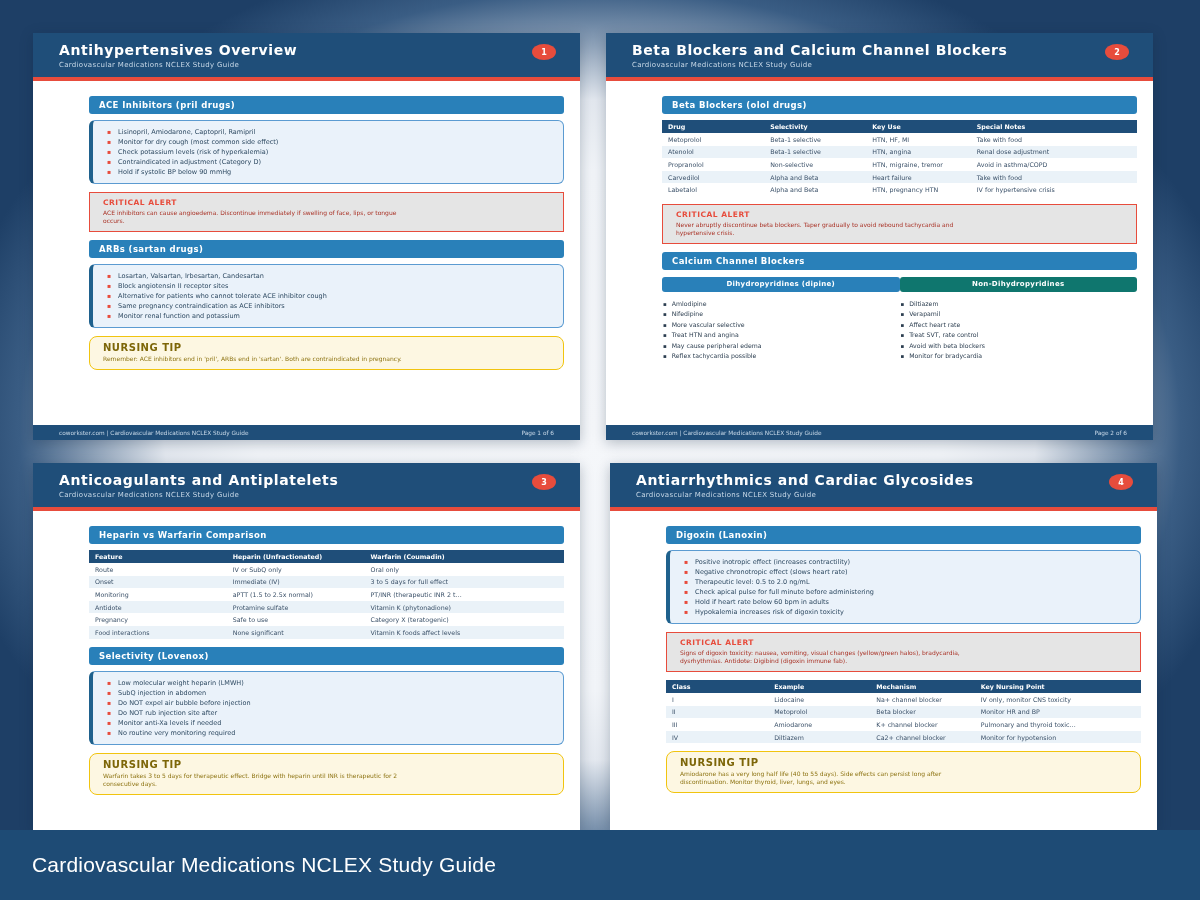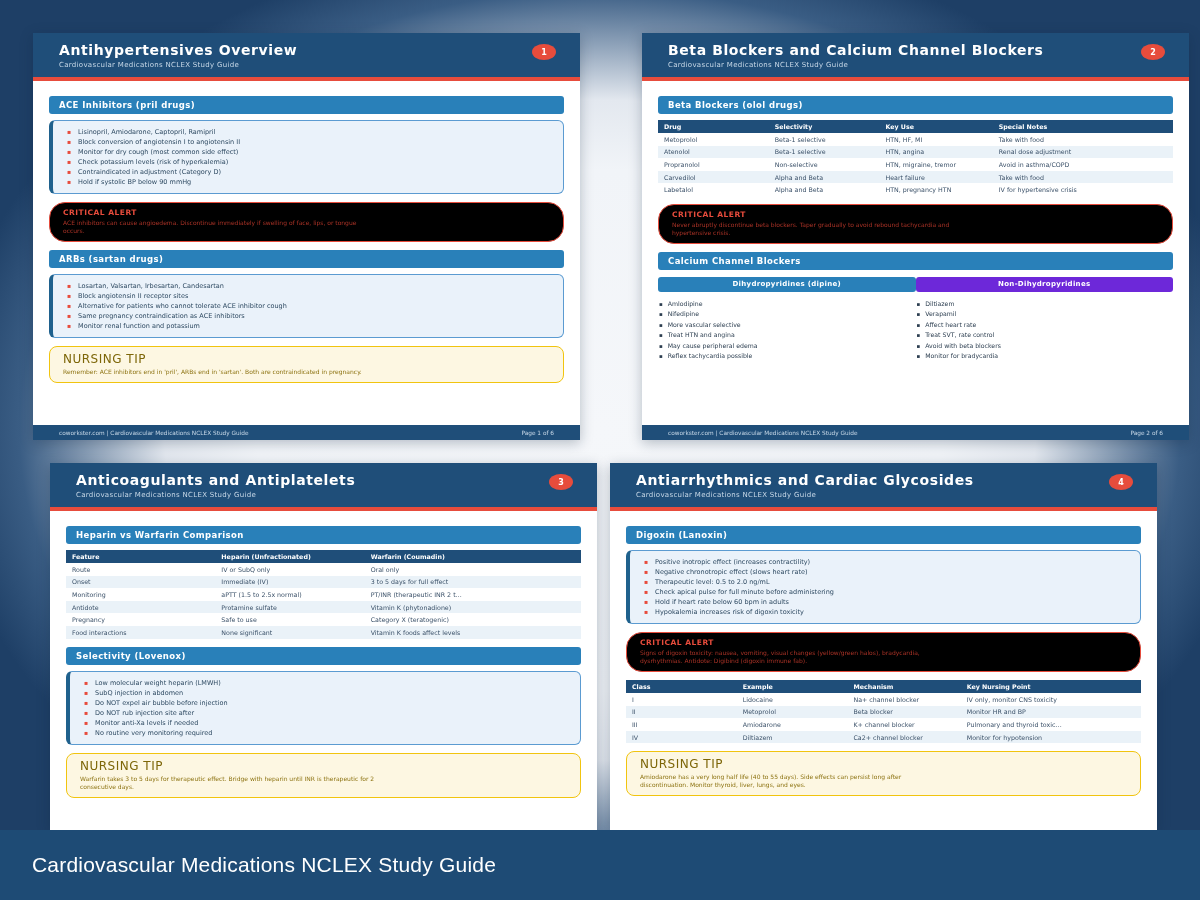--- a/index.html
+++ b/index.html
@@ -11,63 +11,63 @@
     background-image:radial-gradient(ellipse 660px 500px at 600px 430px,
       #f5f7fa 0%, #f1f4f8 52%, #e3e8ef 66%, #3a5d84 88%, #1e3f66 100%);
     overflow:hidden;
   }
 
   .page {
     position:absolute; width:547px; background:#ffffff; overflow:hidden;
     box-shadow:0 3px 12px rgba(15,35,60,.28);
   }
   #page1 { left:33px;  top:33px;  height:407px; }
-  #page2 { left:642px; top:33px;  height:407px; }
-  #page3 { left:50px;  top:463px; height:367px; }
+  #page2 { left:606px; top:33px;  height:407px; }
+  #page3 { left:33px;  top:463px; height:367px; }
   #page4 { left:610px; top:463px; height:367px; }
 
   .page-header {
     position:relative; background:#1f4e79; border-bottom:4px solid #e74c3c;
     padding:9px 26px 8px;
   }
   .page-title { color:#ffffff; font-weight:bold; font-size:14px; letter-spacing:.6px; }
   .page-subtitle { color:#c8d9e8; font-size:7px; margin-top:3px; letter-spacing:.3px; }
   .badge {
     position:absolute; right:24px; top:11px; width:24px; height:16px;
     background:#e74c3c; border-radius:50%;
     color:#fff; font-size:8px; font-weight:bold;
     display:flex; align-items:center; justify-content:center;
   }
 
-  .content { padding:9px 16px 0; }
+  .content { padding:9px 16px 0;margin-left:40px; }
 
   .sec-bar {
     background:#2980b9; color:#fff; font-weight:bold; font-size:8.5px;
     letter-spacing:.4px; padding:4px 10px; border-radius:3px; margin:6px 0;
   }
 
   ul.bullet-box {
     background:#eaf2fa; border:1px solid #5b9bd1; border-left:4px solid #1f618d;
     border-radius:6px; padding:6px 14px; margin:6px 0 8px; list-style:none;
   }
   ul.bullet-box li { font-size:6.5px; color:#2e4a62; line-height:9px; }
   ul.bullet-box li::before { content:"▪"; color:#e74c3c; margin-right:7px; font-size:6px; }
 
   .alert {
-    background:#000000; border:1.5px solid #e74c3c; border-radius:16px;
+    background:#e5e5e5; border:1.5px solid #e74c3c; border-radius:0;
     padding:5px 13px 6px; margin:8px 0;
   }
   .alert-title { color:#e74c3c; font-weight:bold; font-size:7.5px; letter-spacing:.5px; margin-bottom:2px; }
   .alert-text  { color:#a93226; font-size:6px; line-height:8px; max-width:305px; }
 
   .tip {
     background:#fdf7e2; border:1.5px solid #f1c40f; border-radius:8px;
     padding:5px 13px 6px; margin:8px 0;
   }
-  .tip-title { color:#7d6608; font-weight:normal; font-size:12px; letter-spacing:.5px; margin-bottom:2px; }
+  .tip-title { color:#7d6608; font-weight:bold; font-size:10px; letter-spacing:.5px; margin-bottom:2px; }
   .tip-text  { color:#8d7312; font-size:6px; line-height:8px; max-width:305px; }
 
   table.data-table { width:100%; border-collapse:collapse; margin:4px 0 8px; }
   table.data-table th {
     background:#1f4e79; color:#ffffff; font-size:6.3px; font-weight:bold;
     text-align:left; padding:3px 6px;
   }
   table.data-table td { font-size:6.3px; color:#3a5068; padding:2.8px 6px; }
   table.data-table tbody tr:nth-child(even) td { background:#eaf2f8; }
   table.t4 th:nth-child(1){width:21.5%;} table.t4 th:nth-child(2){width:21.5%;}
@@ -75,21 +75,21 @@
   table.t3 th:nth-child(1){width:29%;}   table.t3 th:nth-child(2){width:29%;}
   table.t3 th:nth-child(3){width:42%;}
 
   .ccb-cols { display:flex; margin-top:7px;justify-content:center; }
   .ccb-col { flex:1; }
   .col-bar {
     color:#fff; font-weight:bold; font-size:7px; text-align:center;
     padding:3.5px 0; border-radius:3px; letter-spacing:.3px;
   }
   .col-bar.blue { background:#2980b9; }
-  .col-bar.red  { background:#6d28d9; }
+  .col-bar.red  { background:#0f766e; }
   .ccb-col ul { list-style:none; margin-top:7px; padding-left:1px; }
   .ccb-col li { font-size:6.2px; color:#2c3e50; line-height:10.5px; }
   .ccb-col li::before { content:"▪"; color:#2c3e50; margin-right:5px; font-size:5.5px; }
 
   .page-footer {
     position:absolute; left:0; right:0; bottom:0; height:15px; background:#1f4e79;
     display:flex; justify-content:space-between; align-items:center;
     padding:0 26px; color:#c8d9e8; font-size:5.8px;
   }
 
@@ -108,21 +108,20 @@
 <section class="page" id="page1">
   <header class="page-header">
     <div class="page-title">Antihypertensives Overview</div>
     <div class="page-subtitle">Cardiovascular Medications NCLEX Study Guide</div>
     <div class="badge">1</div>
   </header>
   <div class="content">
     <div class="sec-bar">ACE Inhibitors (pril drugs)</div>
     <ul class="bullet-box">
       <li>Lisinopril, Amiodarone, Captopril, Ramipril</li>
-      <li>Block conversion of angiotensin I to angiotensin II</li>
       <li>Monitor for dry cough (most common side effect)</li>
       <li>Check potassium levels (risk of hyperkalemia)</li>
       <li>Contraindicated in adjustment (Category D)</li>
       <li>Hold if systolic BP below 90 mmHg</li>
     </ul>
     <div class="alert">
       <div class="alert-title">CRITICAL ALERT</div>
       <div class="alert-text">ACE inhibitors can cause angioedema. Discontinue immediately if swelling of face, lips, or tongue occurs.</div>
     </div>
     <div class="sec-bar">ARBs (sartan drugs)</div>

